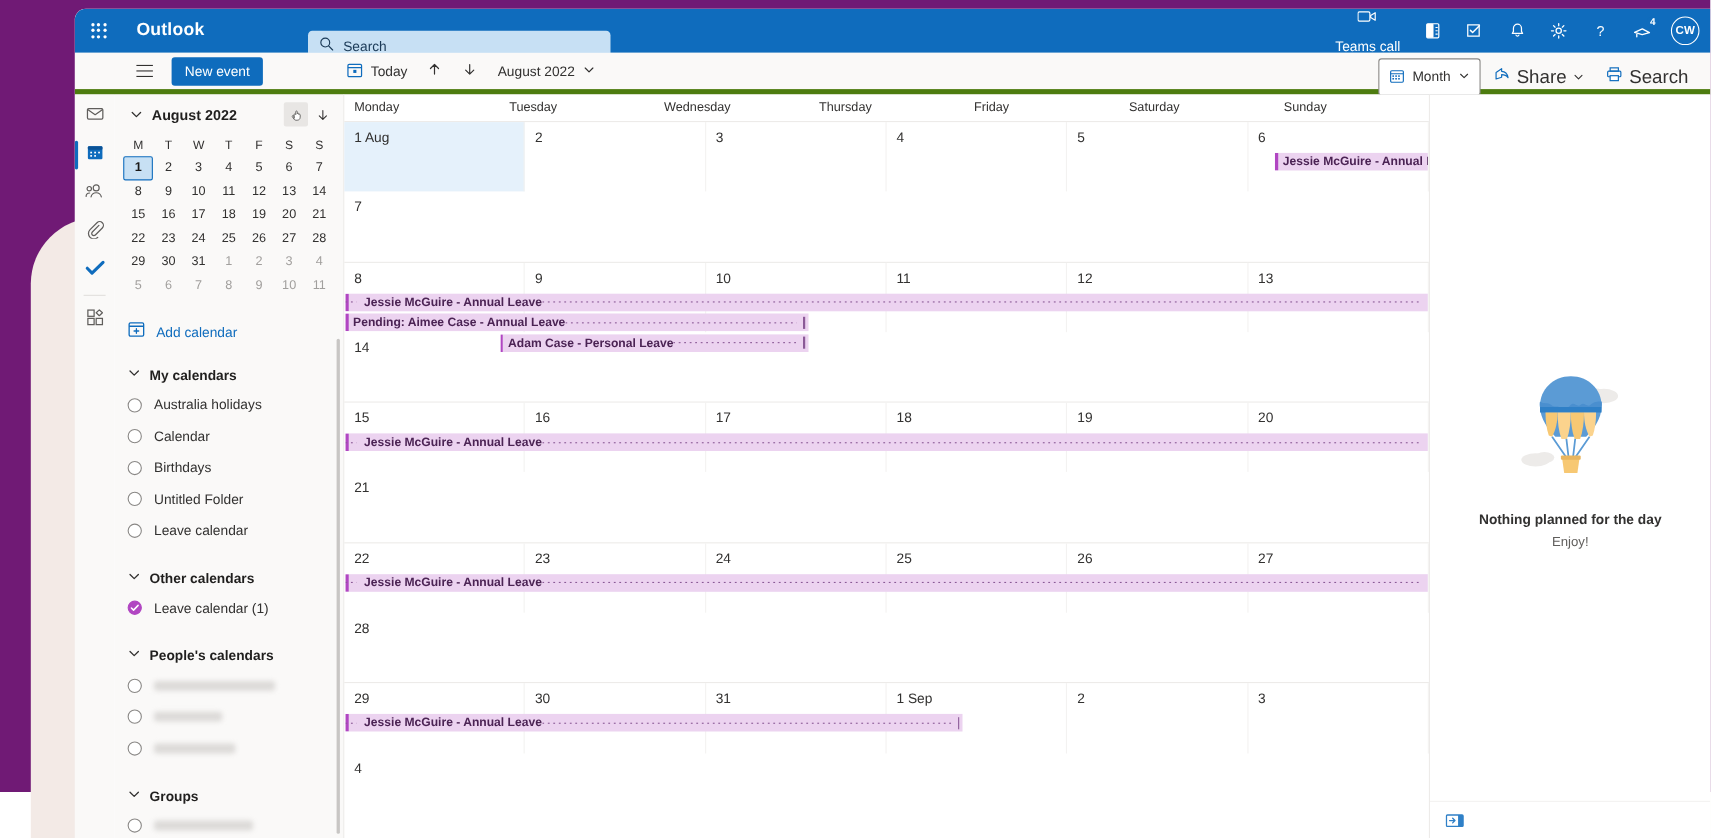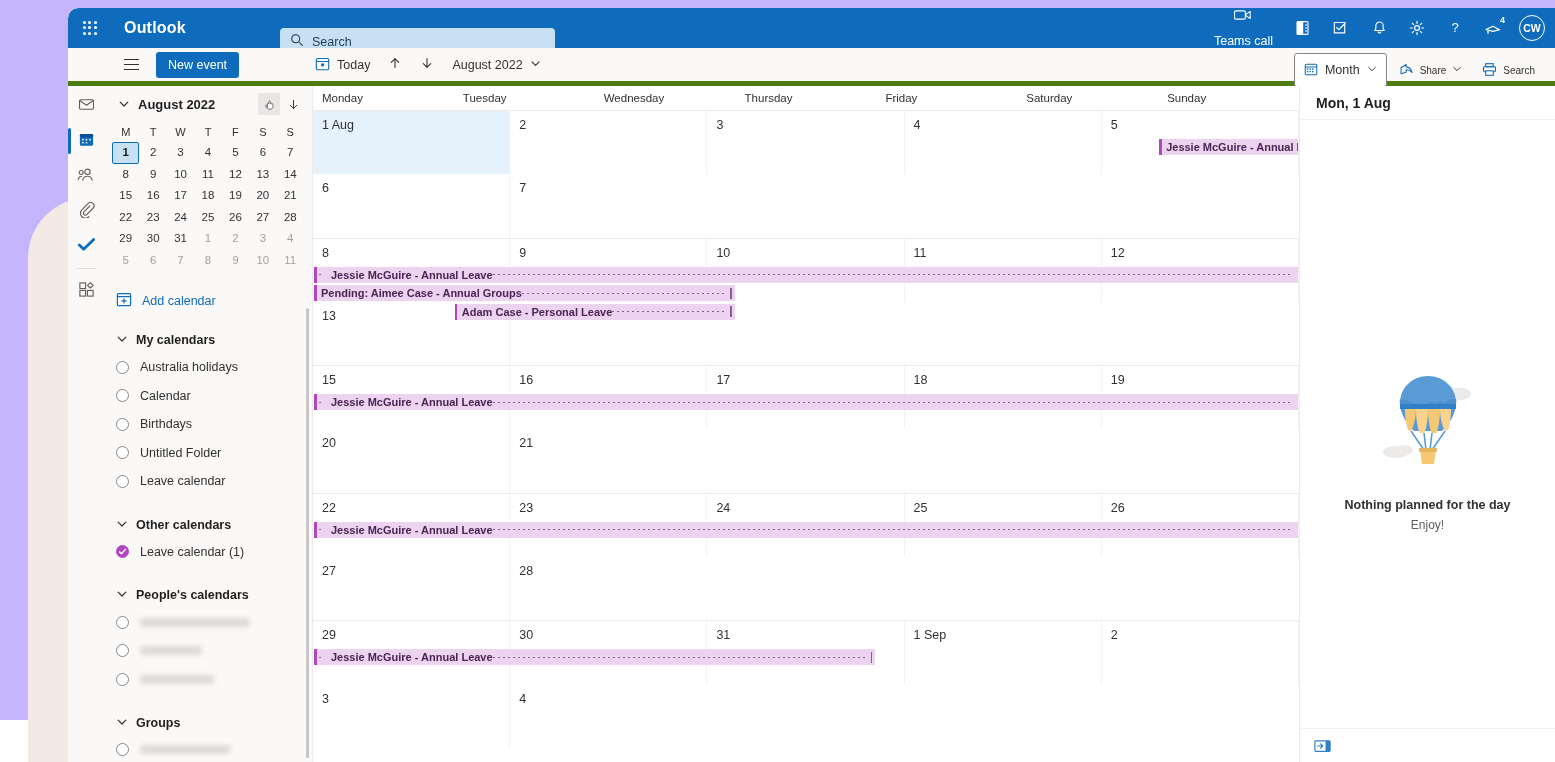--- a/index.html
+++ b/index.html
@@ -3,21 +3,21 @@
 <meta charset="utf-8">
 <style>
   * { box-sizing: border-box; }
   html, body {
     margin: 0; padding: 0;
     width: 1555px; height: 762px;
     overflow: hidden;
     font-family: "Liberation Sans", sans-serif;
     background: #ffffff;
   }
-  #root { position: relative; width: 1555px; height: 720px; background: #c4b5fd; }
+  #root { position: relative; width: 1555px; height: 720px; background: #701a75; }
 
   
   .deco { position: absolute; background: #f3eae6; }
   .deco-a { left: 28px; top: 198px; width: 140px; height: 564px; border-radius: 60px 60px 0 0; }
   .deco-b { left: 86px; top: 108px; width: 120px; height: 654px; border-radius: 56px 56px 0 0; }
 
   
   .app {
     position: absolute; left: 68px; top: 8px;
     width: 1487px; height: 754px;
@@ -66,21 +66,21 @@
   .hamburger { width:30px; height:38px; display:flex; align-items:center; justify-content:center; cursor:pointer; margin-left: 12px;}
   .hamburger span { display:block; width:15px; height:1.6px; background:#323130; box-shadow: 0 5px 0 #323130, 0 -5px 0 #323130; }
   .newevent {
     margin-left: 10px; height:26px; background:#0f6cbd; color:#fff; border:none;
     border-radius:3px; padding: 0 12px; font-size:12.5px; font-family:inherit; cursor:pointer; font-weight:400;
   }
   .cmd-group { display:flex; align-items:center; margin-left: 68px; gap: 2px; }
   .cmd-btn { display:flex; align-items:center; gap:7px; height:28px; padding: 0 8px; cursor:pointer; border-radius:3px; color:#323130; font-size:12.5px; }
   .cmd-right { position:absolute; right: 12px; top: 5px; display:flex; align-items:center; gap: 4px; }
   .month-pill { display:flex; align-items:center; gap:7px; height:27px; padding: 16px 9px; border:1px solid #8a8886; border-radius:3px; background:#fff; cursor:pointer; font-size:12.5px; color:#323130; }
-  .cmd-link { display:flex; align-items:center; gap:6px; height:27px; padding: 0 8px; cursor:pointer; font-size:10px; color:#323130; border-radius:3px; }
+  .cmd-link { display:flex; align-items:center; gap:6px; height:27px; padding: 0 8px; cursor:pointer; font-size:17px; color:#323130; border-radius:3px; }
 
   
   .body { position:relative; display:flex; height: 676px; background:#fff; }
 
   
   .rail { width: 36px; background:#faf9f8; padding-top: 4px; display:flex; flex-direction:column; align-items:center; gap: 3px; }
   .rail-item { width:32px; height:32px; display:flex; align-items:center; justify-content:center; position:relative; cursor:pointer; border-radius:3px; }
   .rail-item.active::before { content:""; position:absolute; left:-2px; top:3px; width:2.5px; height:26px; background:#0f6cbd; border-radius:2px; }
   .rail-sep { width:20px; height:1px; background:#e1dfdd; margin: 3px 0; }
 
@@ -114,21 +114,21 @@
 
   .sb-scroll { position:absolute; right: 3px; top: 222px; width: 3px; height: 450px; background:#c8c6c4; border-radius:2px; }
 
   
   .cal { flex: 1; background:#fff; position:relative; border-left:1px solid #edebe9; }
   .dow-head { display:grid; grid-template-columns: repeat(7,1fr); height: 25px; border-bottom:1px solid #edebe9; }
   .dow-head div { font-size:11.5px; color:#323130; padding: 6px 0 0 9px; }
   .weeks { position:relative; }
   .week { position:relative; height: 127.5px; border-bottom:1px solid #edebe9; }
   .week:last-child { border-bottom:none; }
-  .daycells { position:absolute; inset:0; display:grid; grid-template-columns: repeat(5,1fr); }
+  .daycells { position:absolute; inset:0; display:grid; grid-template-columns: repeat(6,1fr); }
   .daycell { border-right:1px solid #f3f2f1; position:relative; }
   .daycell:last-child { border-right:none; }
   .daycell.today { background:#e5f1fb; }
   .daynum { font-size:12.5px; color:#323130; padding: 7px 0 0 9px; }
   .events { position:absolute; left:0; right:0; top: 28px; }
 
   .ev {
     position:absolute; height:16px; background:#ecd3f0; color:#4b2354;
     font-size:11px; line-height:16px; display:flex; align-items:center; cursor:pointer;
     overflow:hidden; white-space:nowrap;
@@ -655,21 +655,21 @@
               </div>
               <div class="events">
                 <div class="ev" style="left: calc(0% + 1px); width: calc(100% - 2px); top: 0px;">
                   <span class="bar"></span>
                   <span class="leadin"></span>
                   <span class="txt">Jessie McGuire - Annual Leave</span>
                   <span class="dots"></span>
                 </div>
                 <div class="ev" style="left: calc(0% + 1px); width: calc(42.8571% - 2px); top: 18.5px;">
                   <span class="bar"></span>
-                  <span class="txt">Pending: Aimee Case - Annual Groups</span>
+                  <span class="txt">Pending: Aimee Case - Annual Leave</span>
                   <span class="dots"></span>
                   <span class="endcap"></span>
                 </div>
                 <div class="ev" style="left: calc(14.2857% + 1px); width: calc(28.5714% - 2px); top: 37px;">
                   <span class="bar"></span>
                   <span class="txt">Adam Case - Personal Leave</span>
                   <span class="dots"></span>
                   <span class="endcap"></span>
                 </div>
               </div>
@@ -771,23 +771,20 @@
                   <span class="txt">Jessie McGuire - Annual Leave</span>
                   <span class="dots"></span>
                   <span class="endcap"></span>
                 </div>
               </div>
             </div>
           </div>
       </div>
 
       <div class="rightpane">
-        <div class="rp-head">
-          <span class="rp-title">Mon, 1 Aug</span>
-        </div>
         <div class="rp-body">
           <span>
             <svg width="100" height="108" viewBox="0 0 100 108">
               <ellipse cx="18" cy="80" rx="13" ry="6" fill="#edebe9"></ellipse>
               <ellipse cx="26" cy="78" rx="9" ry="5" fill="#edebe9"></ellipse>
               <ellipse cx="80" cy="22" rx="13" ry="6.5" fill="#edebe9"></ellipse>
               <ellipse cx="72" cy="20" rx="9" ry="5" fill="#edebe9"></ellipse>
               <path d="M50 4c16 0 28 12 28 27 0 12-8 22-14 28H36c-6-6-14-16-14-28C22 16 34 4 50 4z" fill="#5b9bd5"></path>
               <path d="M22 27c4 3 7 0 10 3s6 0 9 3 6 0 9-3 6 3 9 0 6 3 9 0 6-3 10-3c.6 2.6 0 5 0 5H22s-.6-2.4 0-5z" fill="#4a8fcf"></path>
               <rect x="22" y="32" width="56" height="5" fill="#2f80c7"></rect>

